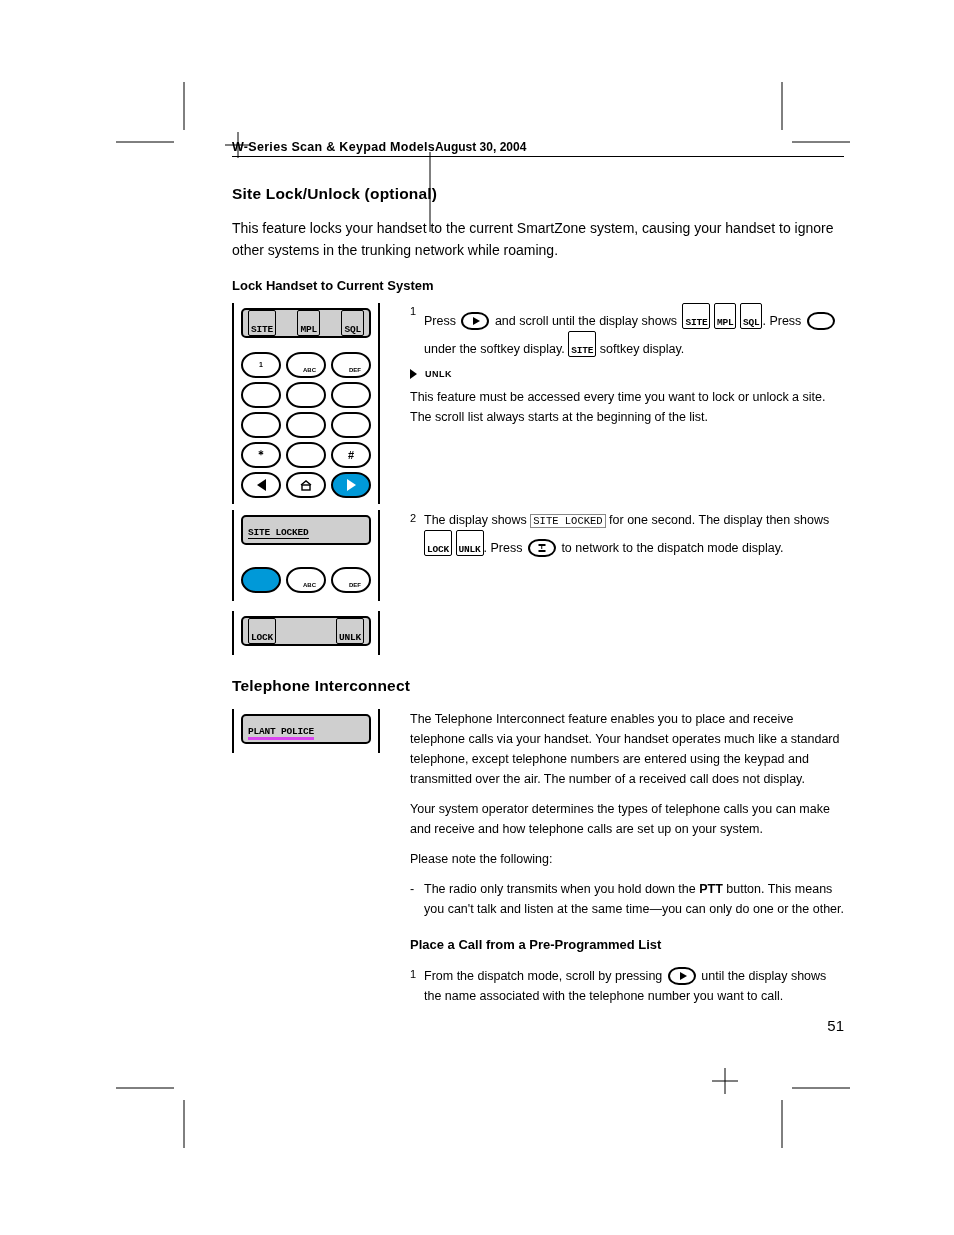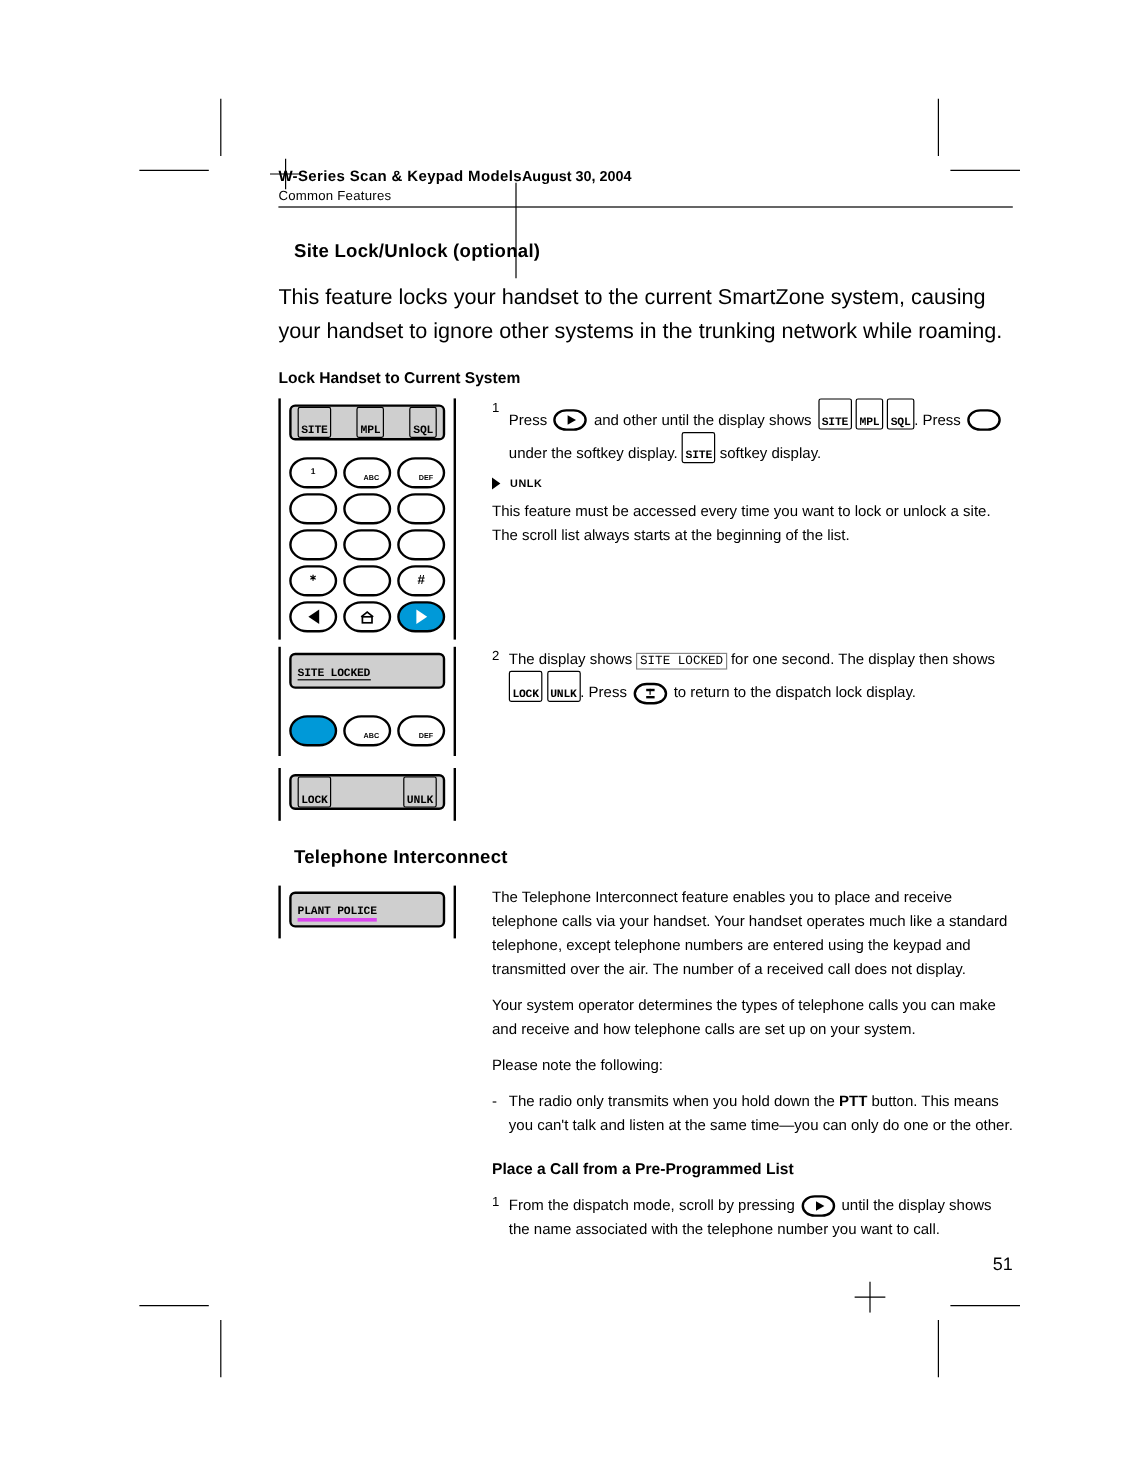--- a/index.html
+++ b/index.html
@@ -24,21 +24,21 @@
   }
   .topbar-row {
     display: flex;
     align-items: baseline;
     font-size: 12.5px;
     font-weight: bold;
   }
   .topbar-left { letter-spacing: 0.3px; }
   .topbar-right { font-size: 12px; }
   .topbar-feat { font-size: 11px; margin-top: 4px; letter-spacing: 0.2px; }
-  .heading1 { font-size: 15.5px; font-weight: bold; margin: 28px 0 14px 13px; letter-spacing: 0.2px; }
+  .heading1 { font-size: 15.5px; font-weight: bold; margin: 28px 0 14px 0; letter-spacing: 0.2px; }
   .heading2 { font-size: 13px; font-weight: bold; margin: 16px 0 10px 0; }
   .content-row { display: flex; gap: 30px; }
   .col-illus { width: 148px; flex: 0 0 148px; }
   .col-text { flex: 1; font-size: 12.5px; line-height: 1.6; }
   .col-text p { margin-bottom: 10px; }
   .step-num { font-size: 11px; display: inline-block; vertical-align: top; width: 14px; }
   .step { display: flex; margin-bottom: 8px; }
   .step .step-body { flex: 1; }
   .note-row { display: flex; align-items: flex-start; gap: 8px; margin: 6px 0 6px 0; }
   .note-label { font-size: 9px; font-weight: bold; letter-spacing: 0.5px; }
@@ -154,25 +154,24 @@
     <line x1="0" y1="13" x2="26" y2="13"></line>
     <line x1="13" y1="0" x2="13" y2="26"></line>
   </svg>
 
 <div class="page">
   <div class="topbar">
     <div class="topbar-row">
       <span class="topbar-left">W-Series Scan &amp; Keypad Models</span>
       <span class="topbar-right">August 30, 2004</span>
     </div>
-    <div class="topbar-feat">Common Features</div>
   </div>
 
   <div class="heading1">Site Lock/Unlock (optional)</div>
-  <p style="font-size:18px;line-height:1.6;margin-bottom:4px">This feature locks your handset to the current SmartZone system, causing your handset to ignore other systems in the trunking network while roaming.</p>
+  <p style="font-size:14px;line-height:1.6;margin-bottom:4px">This feature locks your handset to the current SmartZone system, causing your handset to ignore other systems in the trunking network while roaming.</p>
   <div class="heading2">Lock Handset to Current System</div>
 
   <div class="content-row section-block">
     <div class="col-illus">
       <div class="device">
         <div class="lcd-frame">
           <div class="lcd-row">
             <span class="lcd-box">SITE</span>
             <span class="lcd-box">MPL</span>
             <span class="lcd-box">SQL</span>
@@ -216,21 +215,21 @@
             </div>
         </div>
       </div>
     </div>
     <div class="col-text">
       <div class="step">
         <span class="step-num">1</span>
         <div class="step-body">
           <span>Press</span>
           <span class="inline-btn"><span class="tri-r"></span></span>
-          <span>and other until the display shows</span>
+          <span>and scroll until the display shows</span>
           <span class="lcd-box" style="background:#fff;margin-left:2px">SITE</span>
           <span class="lcd-box" style="background:#fff">MPL</span>
           <span class="lcd-box" style="background:#fff">SQL</span>.
           <span>Press</span>
           <span class="inline-btn"></span>
           <span>under the softkey display.</span>
           <span class="lcd-box" style="background:#fff">SITE</span>
           softkey display.
         </div>
       </div>
@@ -269,21 +268,21 @@
       <div class="step">
         <span class="step-num">2</span>
         <div class="step-body">
           <span>The display shows</span>
           <span style="font-family:'Courier New',monospace;font-size:10.5px;border:1px solid #888;padding:0 2px">SITE LOCKED</span>
           <span>for one second. The display then shows</span>
           <span class="lcd-box" style="background:#fff">LOCK</span>
           <span class="lcd-box" style="background:#fff">UNLK</span>.
           <span>Press</span>
           <span class="inline-btn home"><span class="homebar"></span></span>
-          <span>to return to the dispatch lock display.</span>
+          <span>to network to the dispatch mode display.</span>
         </div>
       </div>
     </div>
   </div>
 
   <div class="heading1" style="margin-top:22px">Telephone Interconnect</div>
   <div class="content-row">
     <div class="col-illus">
       <div class="device" style="padding:5px 7px">
         <div class="lcd-frame">

